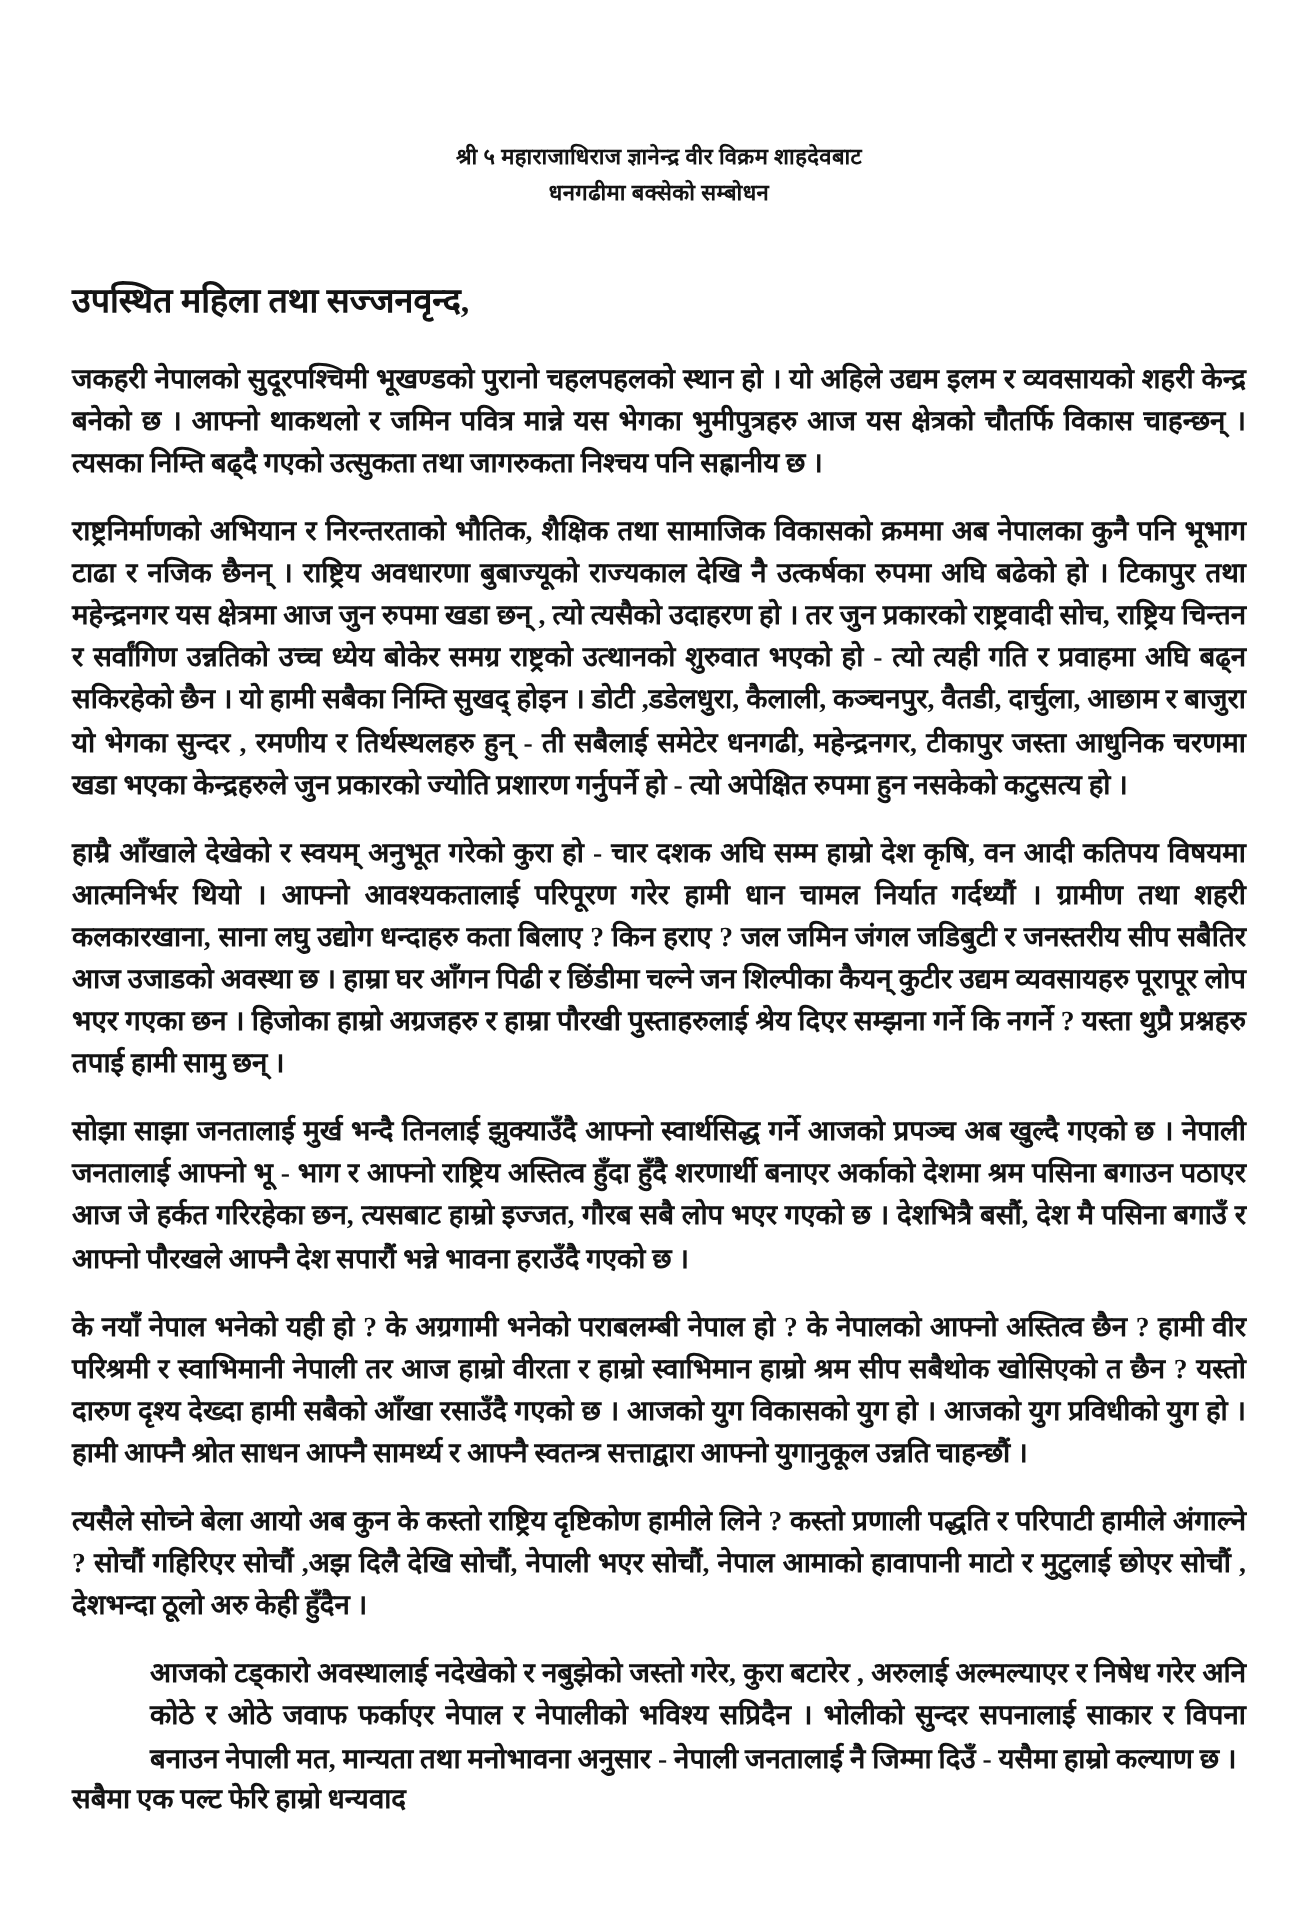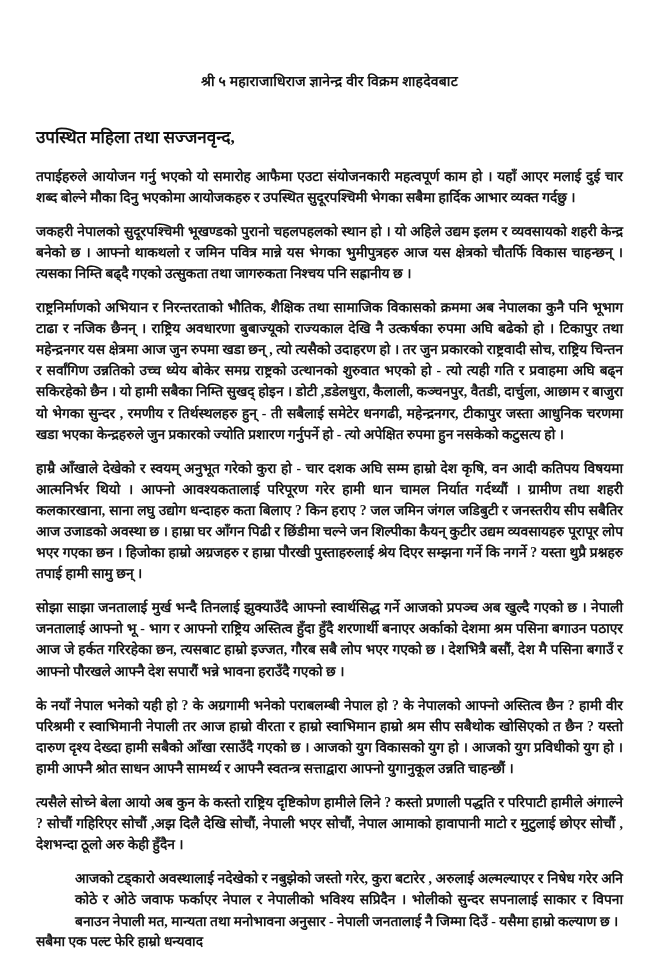--- a/index.html
+++ b/index.html
@@ -17,21 +17,21 @@
     padding: 70px 33px 20px 36px;
     font-family: "Liberation Serif", "DejaVu Serif", serif;
     color: #141414;
     overflow: hidden;
   }
   .doc-header {
     text-align: center;
     margin-bottom: 32px;
   }
   .title-line {
-    font-size: 14px;
+    font-size: 11px;
     font-weight: 700;
     line-height: 1.65;
     letter-spacing: 0.2px;
   }
   .salutation {
     font-size: 17px;
     font-weight: 700;
     margin-bottom: 15px;
     line-height: 1.5;
   }
@@ -49,25 +49,25 @@
     margin: 0;
   }
 </style>
 </head>
 <body>
 
 <div class="page">
 
   <div class="doc-header">
     <div class="title-line">श्री ५ महाराजाधिराज ज्ञानेन्द्र वीर विक्रम शाहदेवबाट</div>
+    <div class="title-line">धनगढीमा बक्सेको सम्बोधन</div>
   </div>
 
   <div class="salutation">उपस्थित महिला तथा सज्जनवृन्द,</div>
 
-  <p class="body-para">तपाईहरुले आयोजन गर्नु भएको यो समारोह आफैमा एउटा संयोजनकारी महत्वपूर्ण काम हो । यहाँ आएर मलाई दुई चार शब्द बोल्ने मौका दिनु भएकोमा आयोजकहरु र उपस्थित सुदूरपश्चिमी भेगका सबैमा हार्दिक आभार व्यक्त गर्दछु ।</p>
   <p class="body-para">जकहरी नेपालको सुदूरपश्चिमी भूखण्डको पुरानो चहलपहलको स्थान हो । यो अहिले उद्यम इलम र व्यवसायको  शहरी केन्द्र बनेको छ । आफ्नो थाकथलो र जमिन पवित्र मान्ने यस भेगका भुमीपुत्रहरु आज यस क्षेत्रको चौतर्फि विकास चाहन्छन् । त्यसका निम्ति बढ्दै गएको उत्सुकता तथा जागरुकता निश्चय पनि सह्रानीय छ ।</p>
   <p class="body-para">राष्ट्रनिर्माणको अभियान र निरन्तरताको भौतिक, शैक्षिक तथा सामाजिक विकासको क्रममा अब नेपालका कुनै पनि भूभाग टाढा र नजिक छैनन् । राष्ट्रिय अवधारणा बुबाज्यूको राज्यकाल देखि नै उत्कर्षका रुपमा अघि बढेको हो । टिकापुर तथा महेन्द्रनगर यस क्षेत्रमा आज जुन रुपमा खडा छन् , त्यो त्यसैको उदाहरण हो । तर जुन प्रकारको राष्ट्रवादी सोच, राष्ट्रिय चिन्तन र सर्वांगिण उन्नतिको उच्च ध्येय बोकेर समग्र राष्ट्रको उत्थानको शुरुवात भएको हो - त्यो त्यही गति र प्रवाहमा अघि बढ्न सकिरहेको छैन । यो हामी सबैका निम्ति सुखद् होइन । डोटी ,डडेलधुरा, कैलाली, कञ्चनपुर, वैतडी, दार्चुला, आछाम र बाजुरा यो भेगका सुन्दर , रमणीय र तिर्थस्थलहरु हुन् - ती सबैलाई समेटेर धनगढी, महेन्द्रनगर, टीकापुर जस्ता आधुनिक चरणमा खडा भएका केन्द्रहरुले जुन प्रकारको ज्योति प्रशारण गर्नुपर्ने हो - त्यो अपेक्षित रुपमा हुन नसकेको कटुसत्य हो ।</p>
   <p class="body-para">हाम्रै आँखाले देखेको र स्वयम् अनुभूत गरेको कुरा हो - चार दशक अघि सम्म हाम्रो देश कृषि, वन आदी कतिपय विषयमा आत्मनिर्भर थियो । आफ्नो आवश्यकतालाई परिपूरण गरेर हामी धान चामल निर्यात गर्दथ्यौं । ग्रामीण तथा शहरी कलकारखाना, साना लघु उद्योग धन्दाहरु कता बिलाए ? किन हराए ? जल जमिन जंगल जडिबुटी र जनस्तरीय सीप सबैतिर आज उजाडको अवस्था छ । हाम्रा घर आँगन पिढी र छिंडीमा चल्ने जन शिल्पीका कैयन् कुटीर उद्यम व्यवसायहरु पूरापूर लोप भएर गएका छन । हिजोका हाम्रो अग्रजहरु र हाम्रा पौरखी पुस्ताहरुलाई श्रेय दिएर सम्झना गर्ने कि नगर्ने ? यस्ता थुप्रै प्रश्नहरु तपाई हामी सामु छन् ।</p>
   <p class="body-para">सोझा साझा जनतालाई मुर्ख भन्दै तिनलाई झुक्याउँदै आफ्नो स्वार्थसिद्ध गर्ने आजको प्रपञ्च अब खुल्दै गएको छ । नेपाली जनतालाई आफ्नो भू - भाग र आफ्नो राष्ट्रिय  अस्तित्व हुँदा हुँदै  शरणार्थी बनाएर अर्काको देशमा श्रम पसिना बगाउन पठाएर आज जे हर्कत गरिरहेका छन, त्यसबाट हाम्रो इज्जत, गौरब सबै लोप भएर गएको छ । देशभित्रै बसौं, देश मै पसिना बगाउँ र आफ्नो पौरखले आफ्नै देश सपारौं भन्ने भावना हराउँदै गएको छ ।</p>
   <p class="body-para">के नयाँ नेपाल भनेको यही हो ? के अग्रगामी भनेको पराबलम्बी नेपाल हो ? के नेपालको आफ्नो अस्तित्व छैन ? हामी वीर परिश्रमी र स्वाभिमानी नेपाली तर आज हाम्रो वीरता र हाम्रो स्वाभिमान हाम्रो श्रम सीप सबैथोक खोसिएको त छैन ? यस्तो दारुण दृश्य देख्दा हामी सबैको आँखा रसाउँदै गएको छ । आजको युग विकासको युग हो । आजको युग प्रविधीको युग हो ।  हामी आफ्नै श्रोत साधन आफ्नै सामर्थ्य र आफ्नै स्वतन्त्र सत्ताद्वारा आफ्नो युगानुकूल उन्नति चाहन्छौं ।</p>
   <p class="body-para">त्यसैले सोच्ने बेला आयो अब कुन के कस्तो राष्ट्रिय  दृष्टिकोण हामीले लिने ? कस्तो प्रणाली पद्धति र परिपाटी हामीले अंगाल्ने ? सोचौं गहिरिएर  सोचौं ,अझ दिलै देखि सोचौं, नेपाली भएर सोचौं, नेपाल आमाको हावापानी माटो र मुटुलाई छोएर सोचौं , देशभन्दा ठूलो अरु केही हुँदैन ।</p>
   <p class="body-para" style="margin-bottom:0;margin-left:39px;">आजको टड्कारो अवस्थालाई नदेखेको र नबुझेको जस्तो गरेर, कुरा बटारेर , अरुलाई अल्मल्याएर र निषेध गरेर अनि कोठे र ओठे जवाफ फर्काएर नेपाल र नेपालीको भविश्य सप्रिदैन । भोलीको सुन्दर सपनालाई साकार र विपना बनाउन नेपाली मत, मान्यता तथा मनोभावना अनुसार - नेपाली जनतालाई नै जिम्मा दिउँ - यसैमा हाम्रो कल्याण छ ।</p>
 
   <div class="closing-line">सबैमा एक पल्ट फेरि हाम्रो धन्यवाद</div>
 

